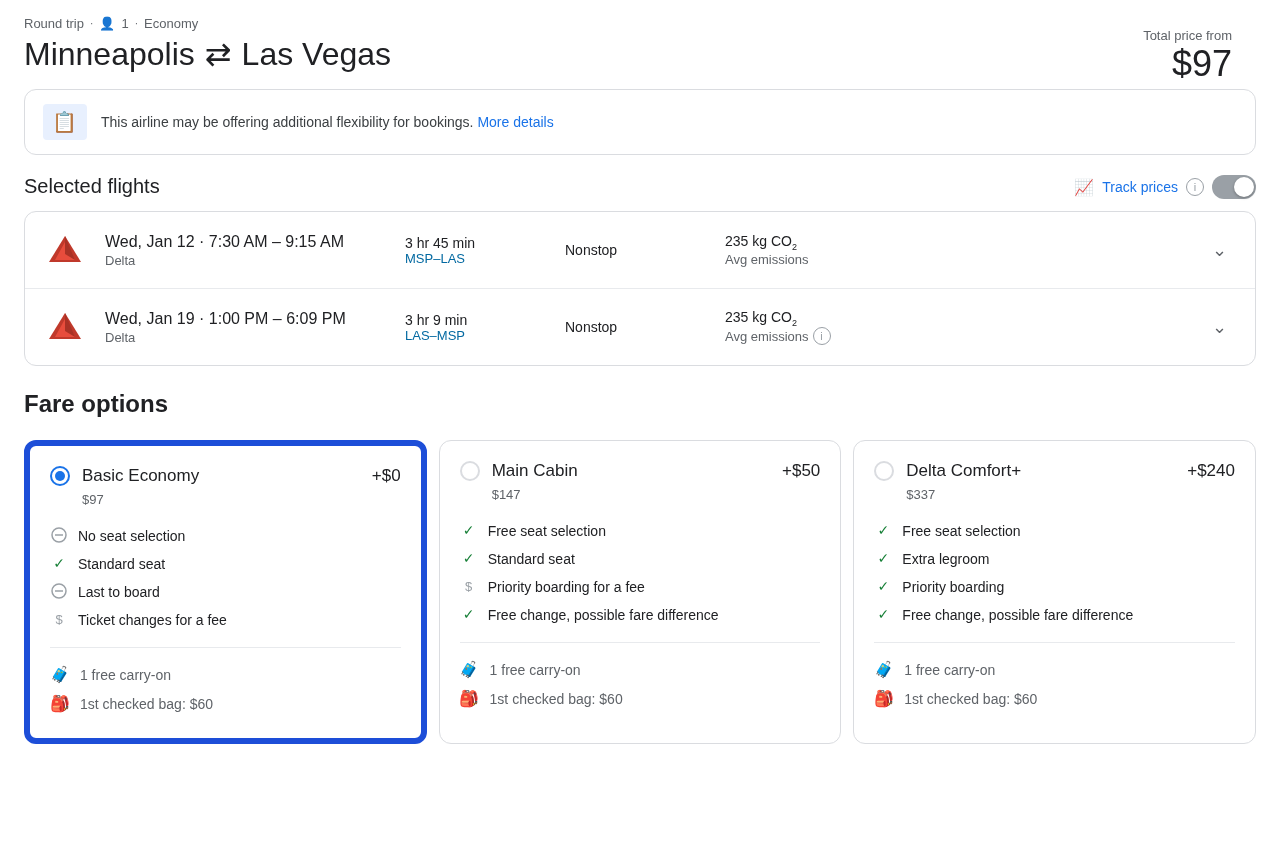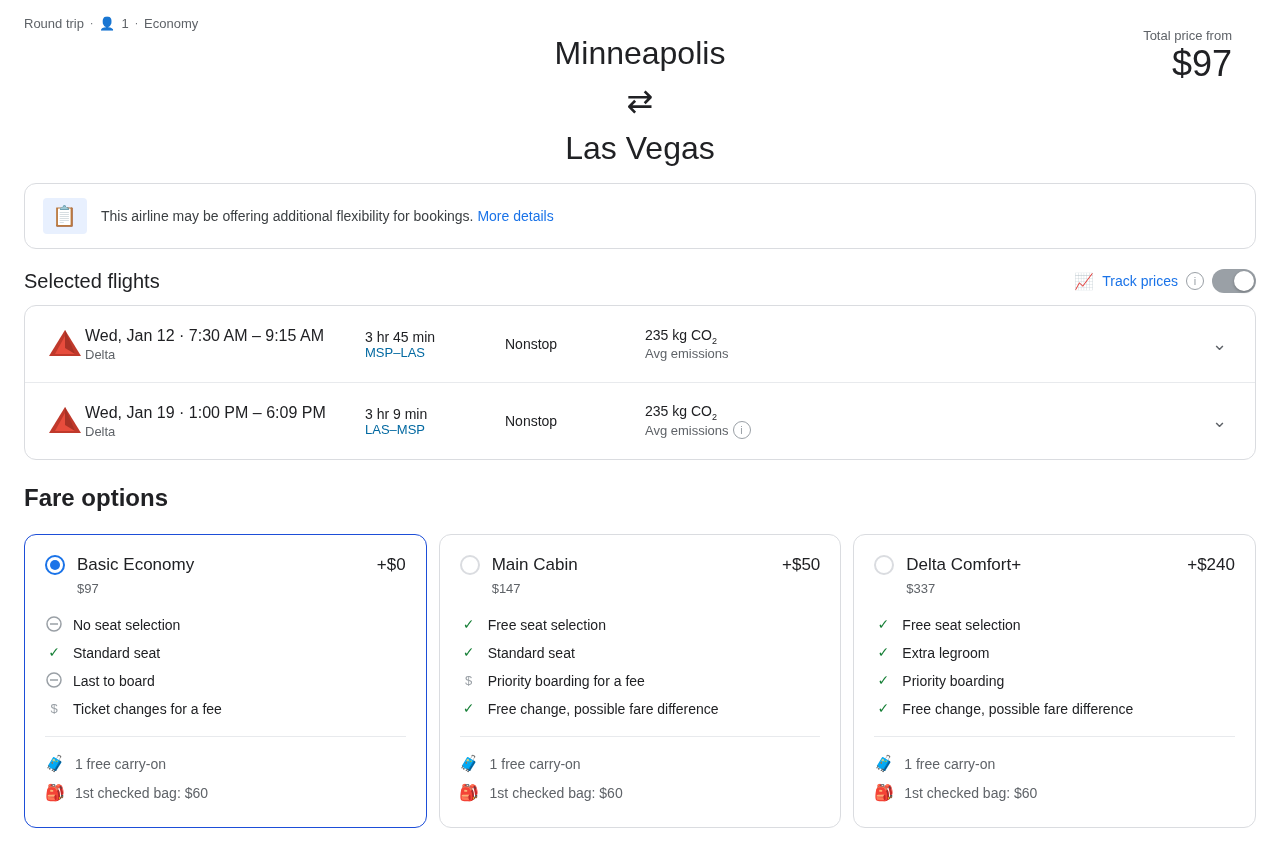--- a/index.html
+++ b/index.html
@@ -22,21 +22,20 @@
       gap: 6px;
     }
     .header-meta .dot { font-size: 10px; }
     .route-title {
       font-size: 32px;
       font-weight: 400;
       display: flex;
       align-items: center;
       gap: 10px;
       margin-bottom: 16px;
-      flex-direction: column;
     }
     .price-area {
       position: absolute;
       top: 12px;
       right: 24px;
       text-align: right;
     }
     .price-label { font-size: 13px; color: #5f6368; }
     .price-value { font-size: 36px; font-weight: 500; }
     .top-section { position: relative; }
@@ -61,21 +60,21 @@
       align-items: center;
       justify-content: center;
       font-size: 20px;
     }
     .flex-text { font-size: 14px; color: #3c4043; }
     .flex-link { color: #1a73e8; text-decoration: none; }
 
     
     .section-header {
       display: flex;
-      align-items: center;
+      align-items: flex-start;
       justify-content: space-between;
       margin-bottom: 12px;
     }
     .section-title { font-size: 20px; font-weight: 500; }
     .track-prices-area {
       display: flex;
       align-items: center;
       gap: 8px;
     }
     .track-icon { color: #1a73e8; font-size: 16px; }
@@ -113,20 +112,21 @@
     .flights-card {
       border: 1px solid #dadce0;
       border-radius: 12px;
       margin-bottom: 24px;
       overflow: hidden;
     }
     .flight-row {
       display: flex;
       align-items: center;
       padding: 18px 20px;
+      gap: 20px;
       border-bottom: 1px solid #e8eaed;
     }
     .flight-row:last-child { border-bottom: none; }
     .airline-logo {
       width: 40px; height: 40px;
       flex-shrink: 0;
       display: flex;
       align-items: center;
       justify-content: center;
     }
@@ -158,21 +158,21 @@
       grid-template-columns: 1fr 1fr 1fr;
       gap: 12px;
     }
     .fare-card {
       border: 1px solid #dadce0;
       border-radius: 12px;
       padding: 20px;
       position: relative;
     }
     .fare-card.selected {
-      border: 1px solid #1d4ed8;
+      border: 6px solid #1d4ed8;
     }
     .fare-card-header {
       display: flex;
       align-items: center;
       gap: 12px;
       margin-bottom: 6px;
     }
     .radio-btn {
       width: 20px; height: 20px;
       border-radius: 50%;

